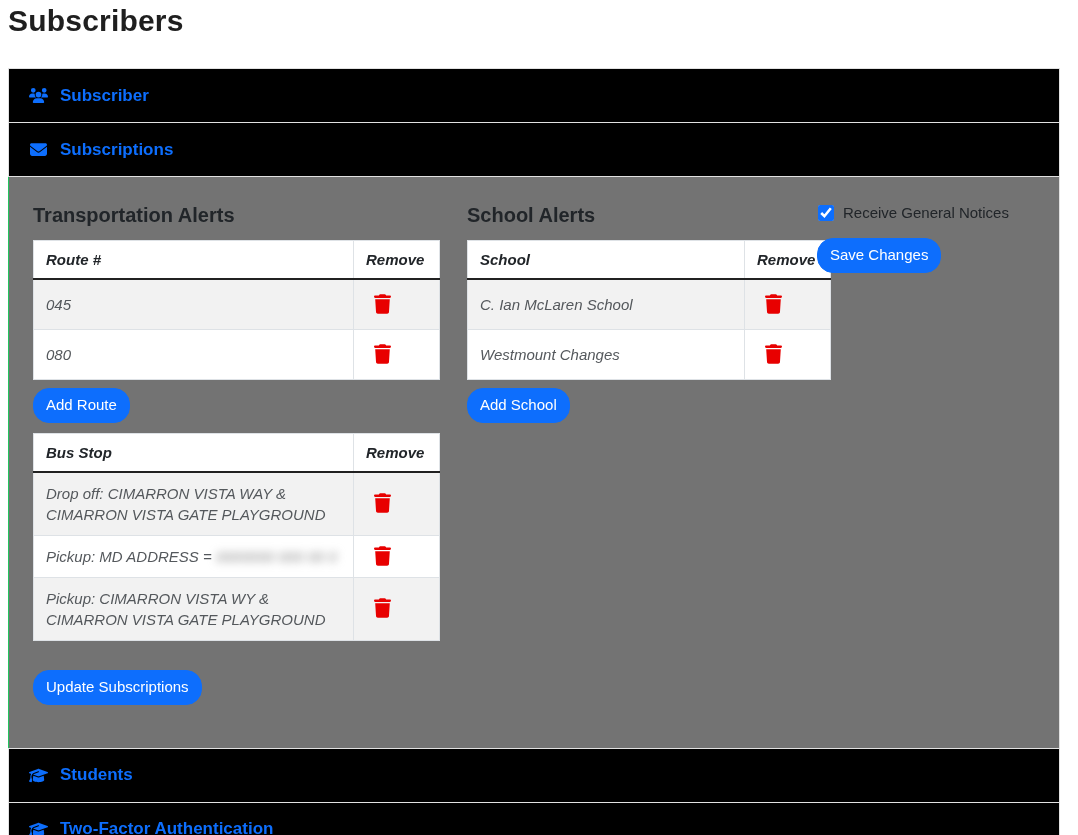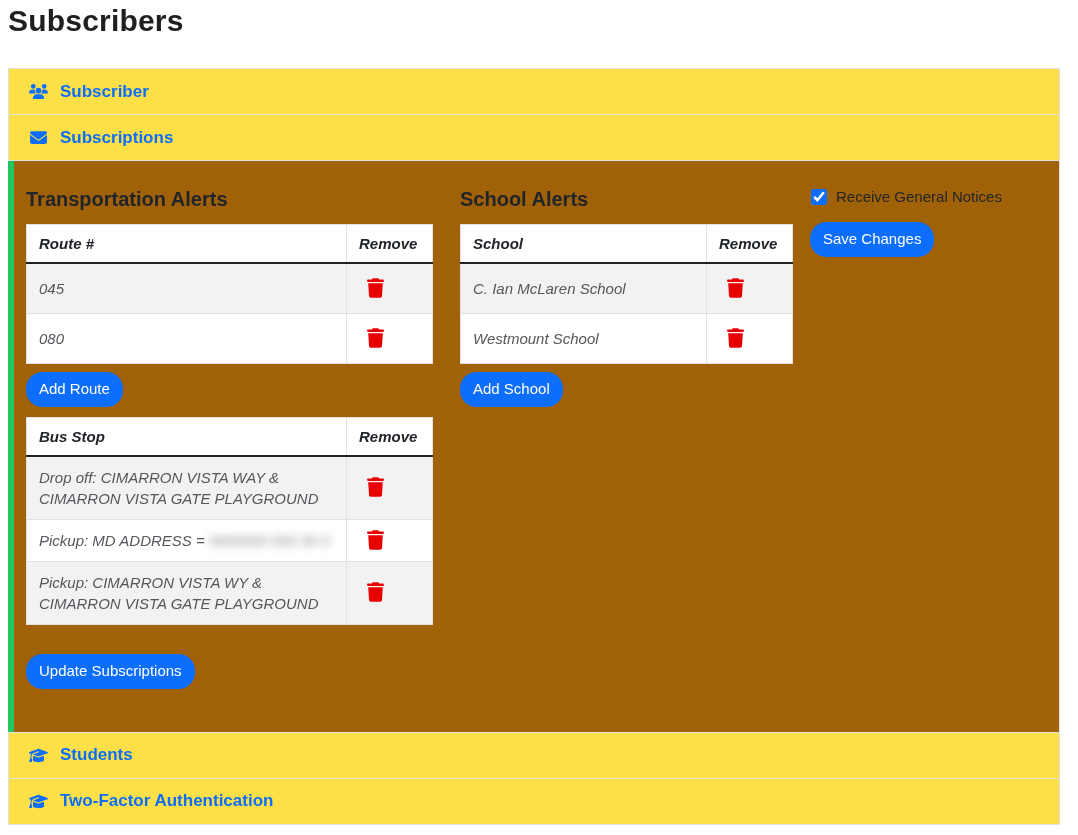--- a/index.html
+++ b/index.html
@@ -20,58 +20,58 @@
     margin: 4px 0 30px 0;
     letter-spacing: .2px;
   }
 
   
   .accordion { width: 100%; }
   .acc-header {
     display: flex;
     align-items: center;
     gap: 12px;
-    background: #fde047;
+    background: #000000;
     border: 1px solid #e1e1e1;
     margin-top: -1px;
     padding: 9px 20px;
-    height: 47px;
+    height: 55px;
     cursor: pointer;
   }
   .acc-header:first-child { margin-top: 0; }
   .acc-label {
     color: #0d6efd;
     font-weight: 700;
     font-size: 17px;
   }
   .acc-icon { width: 19px; height: 17px; fill: #0d6efd; flex: 0 0 auto; }
 
   .acc-body {
-    background: #a16207;
-    border-left: 6px solid #22c55e;
+    background: #737373;
+    border-left: 1px solid #22c55e;
     border-right: 1px solid #e1e1e1;
-    padding: 27px 20px 44px 12px;
+    padding: 27px 20px 44px 24px;
   }
 
   .columns { display: flex; align-items: flex-start; }
   .col-transport { width: 434px; flex: 0 0 auto; }
   .col-school   { width: 350px; flex: 0 0 auto; }
   .col-general  { flex: 1 1 auto; }
 
   .section-heading {
     font-size: 20px;
     font-weight: 600;
     color: #212529;
     margin: 0 0 13px 0;
   }
 
   
   table { border-collapse: collapse; background: #fff; table-layout: fixed; font-style: italic; }
   .routes-table, .stops-table { width: 407px; }
-  .schools-table { width: 333px; }
+  .schools-table { width: 364px; }
   th, td { border: 1px solid #dee2e6; text-align: left; vertical-align: top; }
   thead th {
     padding: 10px 12px;
     font-size: 15px;
     font-weight: 700;
     color: #212529;
     border-bottom: 2px solid #212121;
     background: #fff;
   }
   td { padding: 14px 12px; font-size: 15px; color: #54585c; line-height: 21px; }
@@ -244,21 +244,21 @@
               </tr>
             </thead>
             <tbody id="schools-body">
                 <tr>
                   <td>C. Ian McLaren School</td>
                   <td class="remove-cell col-remove"><button class="trash-btn"><svg>
                         <use href="#i-trash"></use>
                       </svg></button></td>
                 </tr>
                 <tr>
-                  <td>Westmount School</td>
+                  <td>Westmount Changes</td>
                   <td class="remove-cell col-remove"><button class="trash-btn"><svg>
                         <use href="#i-trash"></use>
                       </svg></button></td>
                 </tr>
               </tbody>
           </table>
 
           <button class="btn btn-add-school">Add School</button>
         </div>
 

